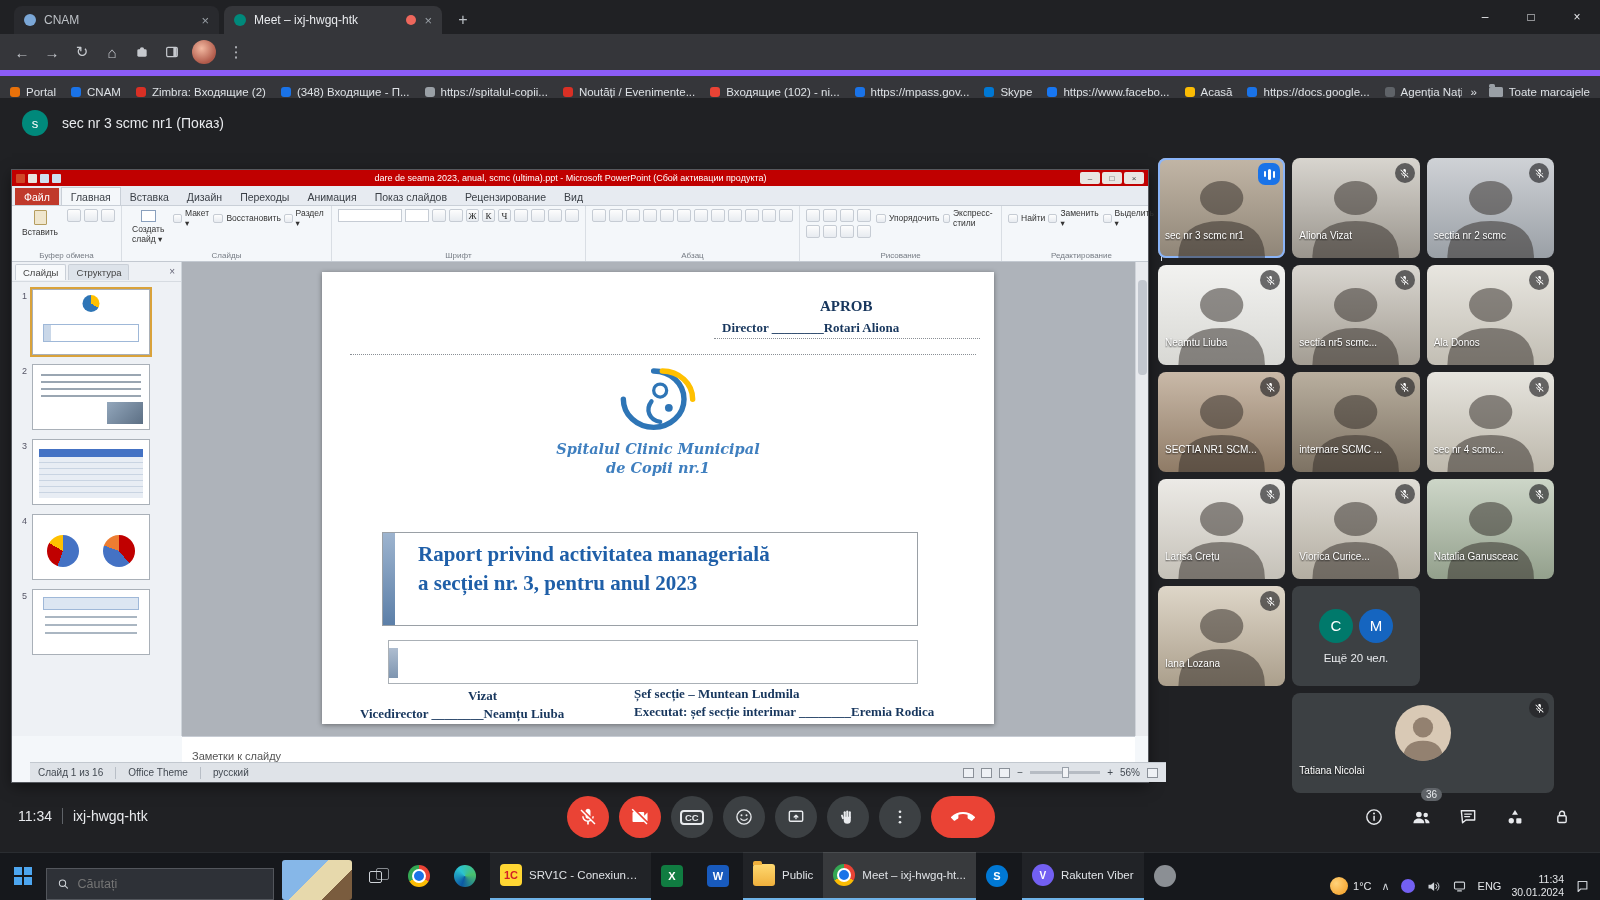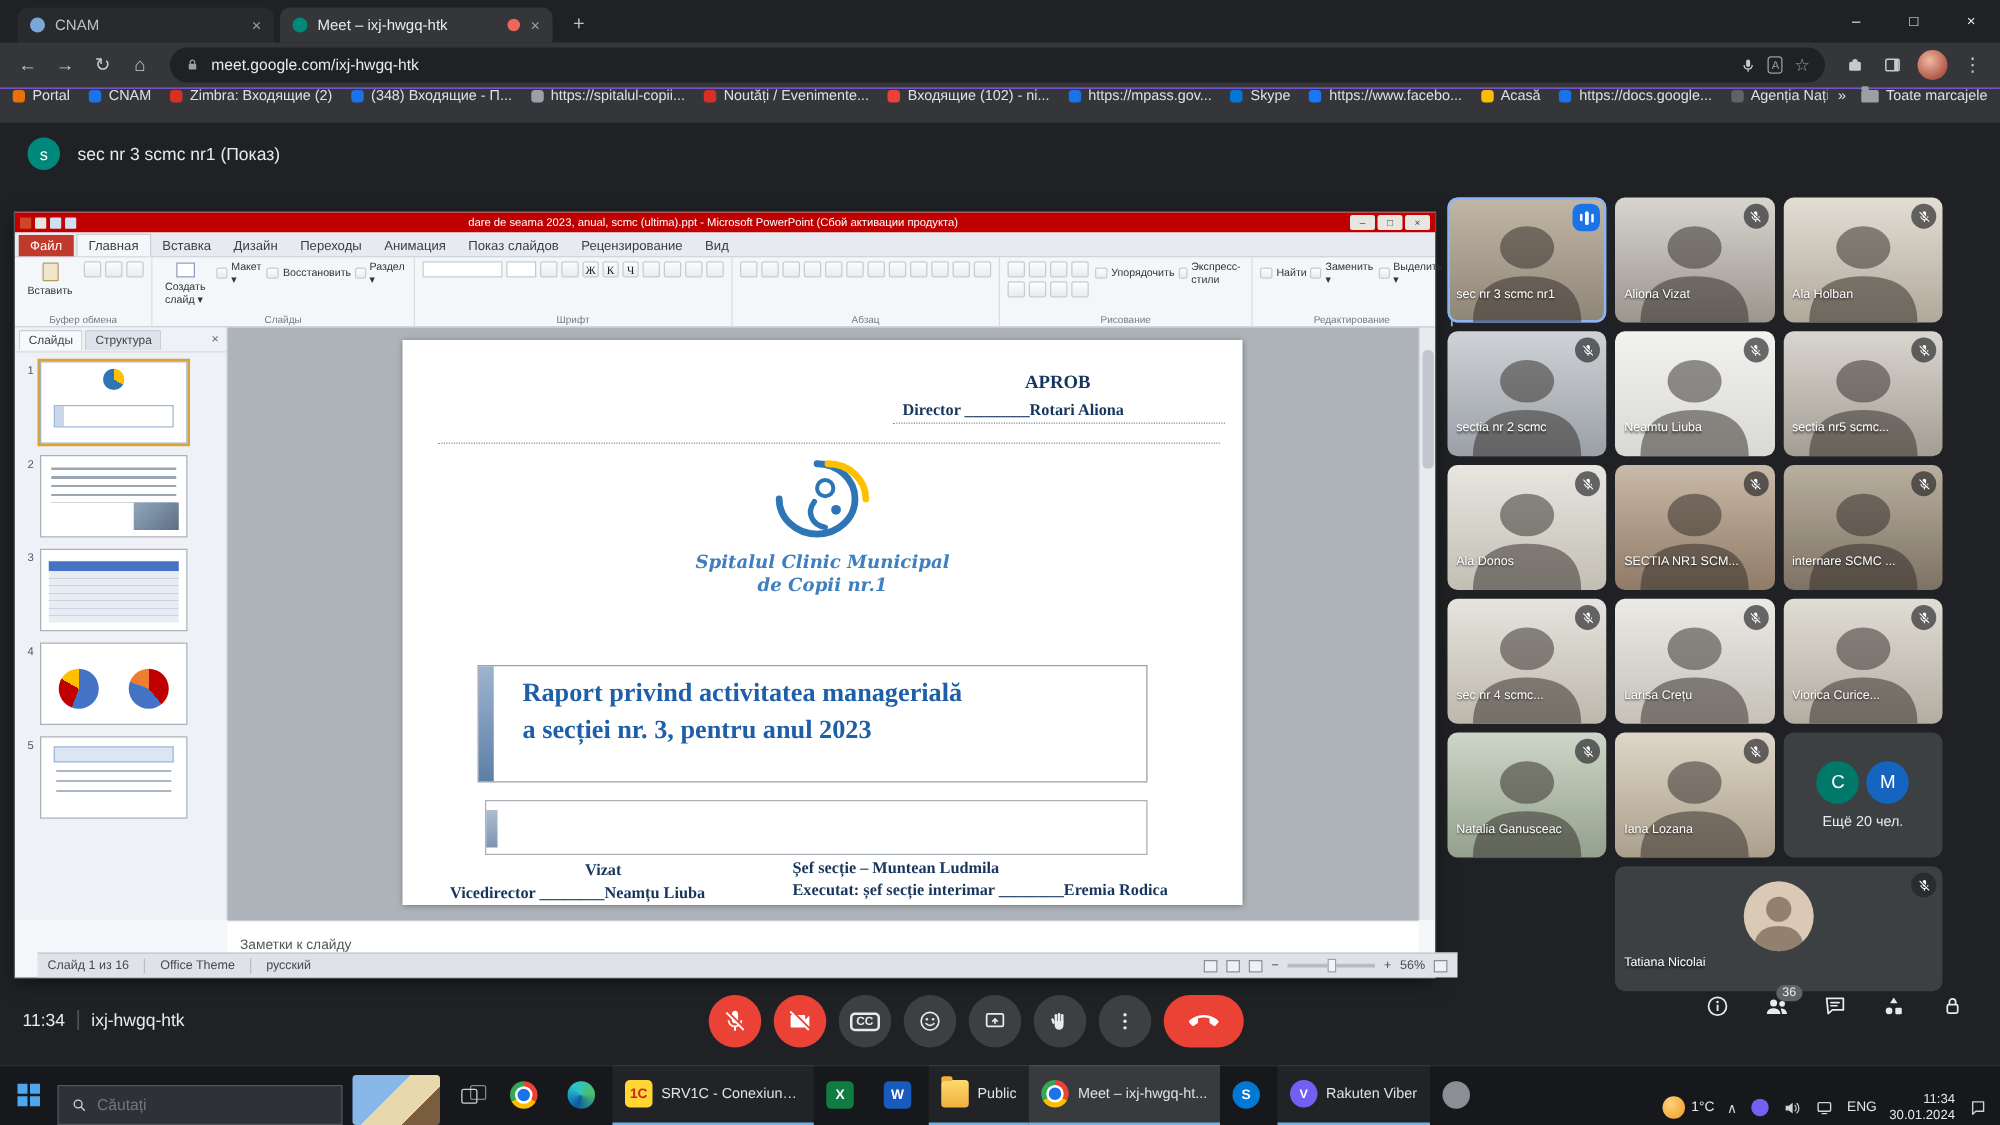--- a/index.html
+++ b/index.html
@@ -25,21 +25,21 @@
 .omni{flex:1;height:28px;background:#202124;border-radius:14px;margin:0 8px;display:flex;align-items:center;padding:0 12px;gap:9px;color:#e8eaed;font-size:12.5px;min-width:0}
 .omni .url{flex:1;overflow:hidden;white-space:nowrap}
 .omni svg{flex:0 0 auto}
 .trans{border:1.4px solid #9aa0a6;border-radius:3px;color:#9aa0a6;font-size:9px;padding:0 2px;line-height:12px}
 .star{color:#9aa0a6;font-size:14px}
 .tb-ic{width:28px;height:28px;display:flex;align-items:center;justify-content:center;color:#c6c9ce}
 .avatar{width:24px;height:24px;border-radius:50%;background:radial-gradient(circle at 40% 35%,#f2b8a0,#b05a4a 70%);margin:0 4px}
 .menu3{font-size:15px;color:#c6c9ce}
 
 
-.bookmarks{position:absolute;left:0;top:70px;width:100%;height:28px;background:#35363a;border-top:1px solid #8b5cf6;display:flex;align-items:flex-start;padding:0 10px;color:#dde1e5;font-size:11.5px}
+.bookmarks{position:absolute;left:0;top:70px;width:100%;height:28px;background:#35363a;border-top:6px solid #8b5cf6;display:flex;align-items:flex-end;padding:0 10px;color:#dde1e5;font-size:11.5px}
 .bmitems{display:flex;gap:15px;overflow:hidden;flex:1;margin-right:8px}
 .bm{display:flex;align-items:center;gap:6px;white-space:nowrap}
 .bm .dot{width:10px;height:10px;border-radius:3px;flex:0 0 auto}
 .bmright{display:flex;align-items:center;gap:12px;flex:0 0 auto}
 .fold{width:14px;height:10px;background:#9aa0a6;border-radius:1.5px;position:relative}
 .fold::before{content:"";position:absolute;left:0;top:-3px;width:6px;height:3px;background:#9aa0a6;border-radius:1.5px 1.5px 0 0}
 
 
 .meet-header{position:absolute;left:0;top:98px;width:100%;height:50px;display:flex;align-items:center;padding:0 22px;gap:14px}
 .mh-avatar{width:26px;height:26px;border-radius:50%;display:flex;align-items:center;justify-content:center;color:#fff;font-size:13px}
@@ -161,21 +161,21 @@
 
 
 .mf-left{position:absolute;left:18px;top:808px;display:flex;align-items:center;gap:10px;color:#e8eaed;font-size:14px}
 .mf-sep{width:1px;height:16px;background:#5f6368}
 .mf-center{position:absolute;left:48.8%;top:796px;transform:translateX(-50%);display:flex;align-items:center;gap:10px}
 .cbtn{width:42px;height:42px;border-radius:50%;background:#3c4043;display:flex;align-items:center;justify-content:center}
 .cbtn.red{background:#ea4335}
 .cend{width:64px;height:42px;border-radius:21px;background:#ea4335;display:flex;align-items:center;justify-content:center}
 .ccbox{border:2px solid #e8eaed;border-radius:4px;font-size:9.5px;color:#e8eaed;padding:0 3px;font-weight:bold}
 .mf-right{position:absolute;right:16px;top:795px;display:flex;gap:3px}
-.ribtn{width:44px;height:44px;border-radius:50%;display:flex;align-items:flex-start;justify-content:center;position:relative}
+.ribtn{width:44px;height:44px;border-radius:50%;display:flex;align-items:center;justify-content:center;position:relative}
 .badge{position:absolute;top:-7px;right:1px;background:#5f6368;color:#e8eaed;font-size:10px;padding:1px 5px;border-radius:8px}
 
 
 .taskbar{position:absolute;left:0;top:852px;width:100%;height:48px;background:#16181c;border-top:1px solid #2a2d31;display:flex;align-items:flex-end;color:#e4e6e9}
 .tstart{width:46px;height:48px;display:flex;align-items:center;justify-content:center}
 .winlogo{display:grid;grid-template-columns:8px 8px;gap:1.5px}
 .winlogo i{width:8px;height:8px;background:#4da6f0;display:block}
 .tsearch{width:228px;height:32px;background:#2e3137;border:1px solid #53565c;display:flex;align-items:center;gap:8px;padding:0 10px;margin-right:8px}
 .tsearch input{background:transparent;border:none;outline:none;color:#cfd3d8;font-size:12.5px;width:100%;font-family:"Liberation Sans",sans-serif}
 .twidget{width:70px;height:40px;border-radius:3px;overflow:hidden;margin-right:8px;background:linear-gradient(135deg,#86b7e8 0 42%,#e7d9ac 42% 72%,#7a5c3e 72% 100%)}
@@ -233,32 +233,20 @@
       <span>□</span>
       <span>×</span>
     </div>
   </div>
 
   <div class="toolbar">
     <span class="navbtn">←</span>
     <span class="navbtn">→</span>
     <span class="navbtn">↻</span>
     <span class="navbtn">⌂</span>
-    <div class="omni">
-      <svg width="12" height="12" viewBox="0 0 24 24">
-          <rect x="6" y="10" width="12" height="9" rx="1.5" fill="#9aa0a6"></rect>
-          <path d="M8.5 10V7.5a3.5 3.5 0 017 0V10" fill="none" stroke="#9aa0a6" stroke-width="2"></path>
-        </svg>
-      <span class="url">meet.google.com/ixj-hwgq-htk</span>
-      <svg width="13" height="13" viewBox="0 0 24 24">
-          <path d="M12 14a3 3 0 003-3V6a3 3 0 10-6 0v5a3 3 0 003 3zm5-3a5 5 0 01-10 0H5a7 7 0 006 6.9V21h2v-3.1A7 7 0 0019 11z" fill="#c6c9ce"></path>
-        </svg>
-      <span class="trans">A</span>
-      <span class="star">☆</span>
-    </div>
     <span class="tb-ic">
       <svg width="16" height="16" viewBox="0 0 24 24">
           <path d="M9 4h6v3a2 2 0 104 0v3h-3a2 2 0 100 4h3v6H5v-3h3a2 2 0 10-4 0v3-13h5z" fill="none"></path>
           <rect x="5" y="8" width="14" height="11" rx="2" fill="#c6c9ce"></rect>
           <circle cx="12" cy="8" r="3.2" fill="#c6c9ce"></circle>
         </svg>
     </span>
     <span class="tb-ic">
       <svg width="16" height="16" viewBox="0 0 24 24">
           <rect x="4" y="5" width="16" height="14" rx="2" fill="none" stroke="#c6c9ce" stroke-width="1.8"></rect>
@@ -625,33 +613,20 @@
         </svg>
         <span class="pmute">
           <svg width="11" height="11" viewBox="0 0 24 24">
             <path d="M19 11h-1.7c0 .74-.16 1.43-.43 2.05l1.23 1.23c.56-.98.9-2.09.9-3.28zm-4.02.17c0-.06.02-.11.02-.17V5c0-1.66-1.34-3-3-3S9 3.34 9 5v.18l5.98 5.99zM4.27 3L3 4.27l6.01 6.01V11c0 1.66 1.33 3 2.99 3 .22 0 .44-.03.65-.08l1.66 1.66c-.71.33-1.5.52-2.31.52-2.76 0-5.3-2.1-5.3-5.1H5c0 3.41 2.72 6.23 6 6.72V21h2v-3.28c.91-.13 1.77-.45 2.54-.9L19.73 21 21 19.73 4.27 3z" fill="#fff"></path>
           </svg>
         </span>
 
         <span class="pname">Aliona Vizat</span>
       </div>
 
-      <div class="tile muted bg-c">
-        <svg class="sil" viewBox="0 0 100 100" preserveAspectRatio="none">
-          <circle cx="50" cy="40" r="17"></circle>
-          <path d="M16 100 Q16 63 50 63 Q84 63 84 100 Z"></path>
-        </svg>
-        <span class="pmute">
-          <svg width="11" height="11" viewBox="0 0 24 24">
-            <path d="M19 11h-1.7c0 .74-.16 1.43-.43 2.05l1.23 1.23c.56-.98.9-2.09.9-3.28zm-4.02.17c0-.06.02-.11.02-.17V5c0-1.66-1.34-3-3-3S9 3.34 9 5v.18l5.98 5.99zM4.27 3L3 4.27l6.01 6.01V11c0 1.66 1.33 3 2.99 3 .22 0 .44-.03.65-.08l1.66 1.66c-.71.33-1.5.52-2.31.52-2.76 0-5.3-2.1-5.3-5.1H5c0 3.41 2.72 6.23 6 6.72V21h2v-3.28c.91-.13 1.77-.45 2.54-.9L19.73 21 21 19.73 4.27 3z" fill="#fff"></path>
-          </svg>
-        </span>
-
-        <span class="pname">Ala Holban</span>
-      </div>
 
       <div class="tile muted bg-d">
         <svg class="sil" viewBox="0 0 100 100" preserveAspectRatio="none">
           <circle cx="50" cy="40" r="17"></circle>
           <path d="M16 100 Q16 63 50 63 Q84 63 84 100 Z"></path>
         </svg>
         <span class="pmute">
           <svg width="11" height="11" viewBox="0 0 24 24">
             <path d="M19 11h-1.7c0 .74-.16 1.43-.43 2.05l1.23 1.23c.56-.98.9-2.09.9-3.28zm-4.02.17c0-.06.02-.11.02-.17V5c0-1.66-1.34-3-3-3S9 3.34 9 5v.18l5.98 5.99zM4.27 3L3 4.27l6.01 6.01V11c0 1.66 1.33 3 2.99 3 .22 0 .44-.03.65-.08l1.66 1.66c-.71.33-1.5.52-2.31.52-2.76 0-5.3-2.1-5.3-5.1H5c0 3.41 2.72 6.23 6 6.72V21h2v-3.28c.91-.13 1.77-.45 2.54-.9L19.73 21 21 19.73 4.27 3z" fill="#fff"></path>
           </svg>

